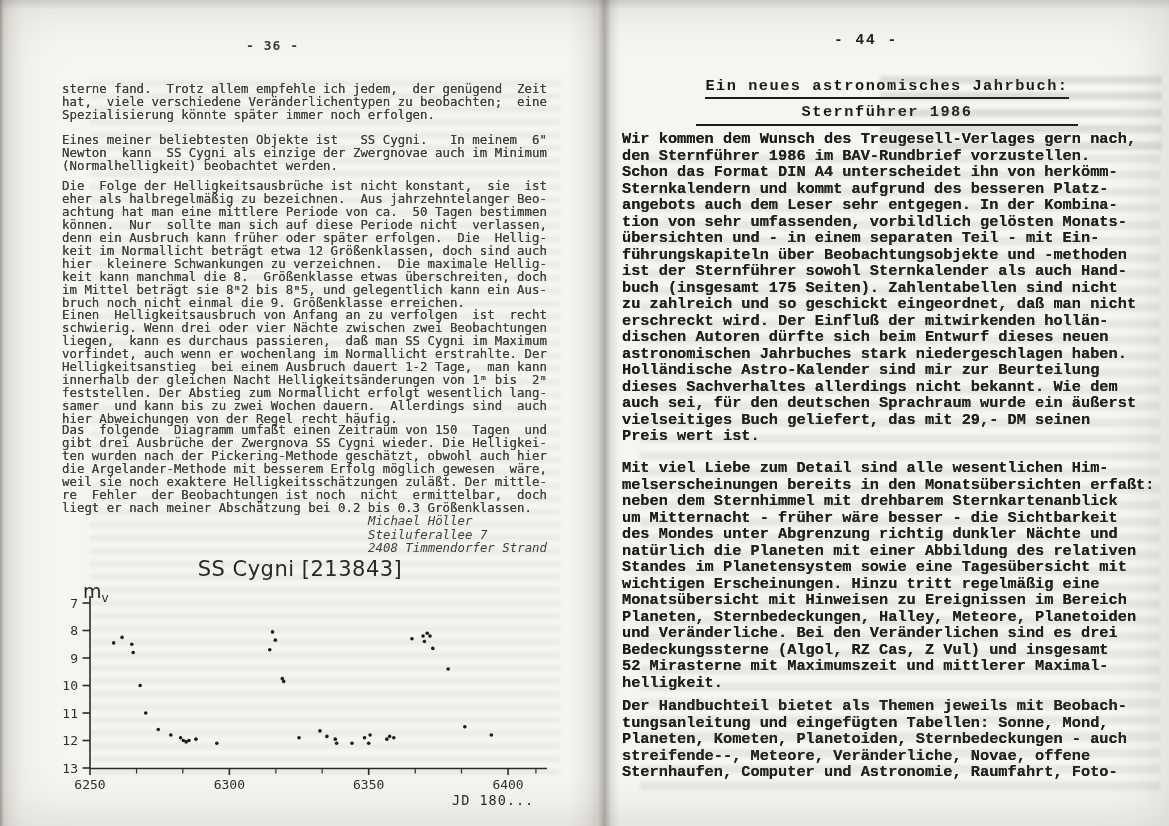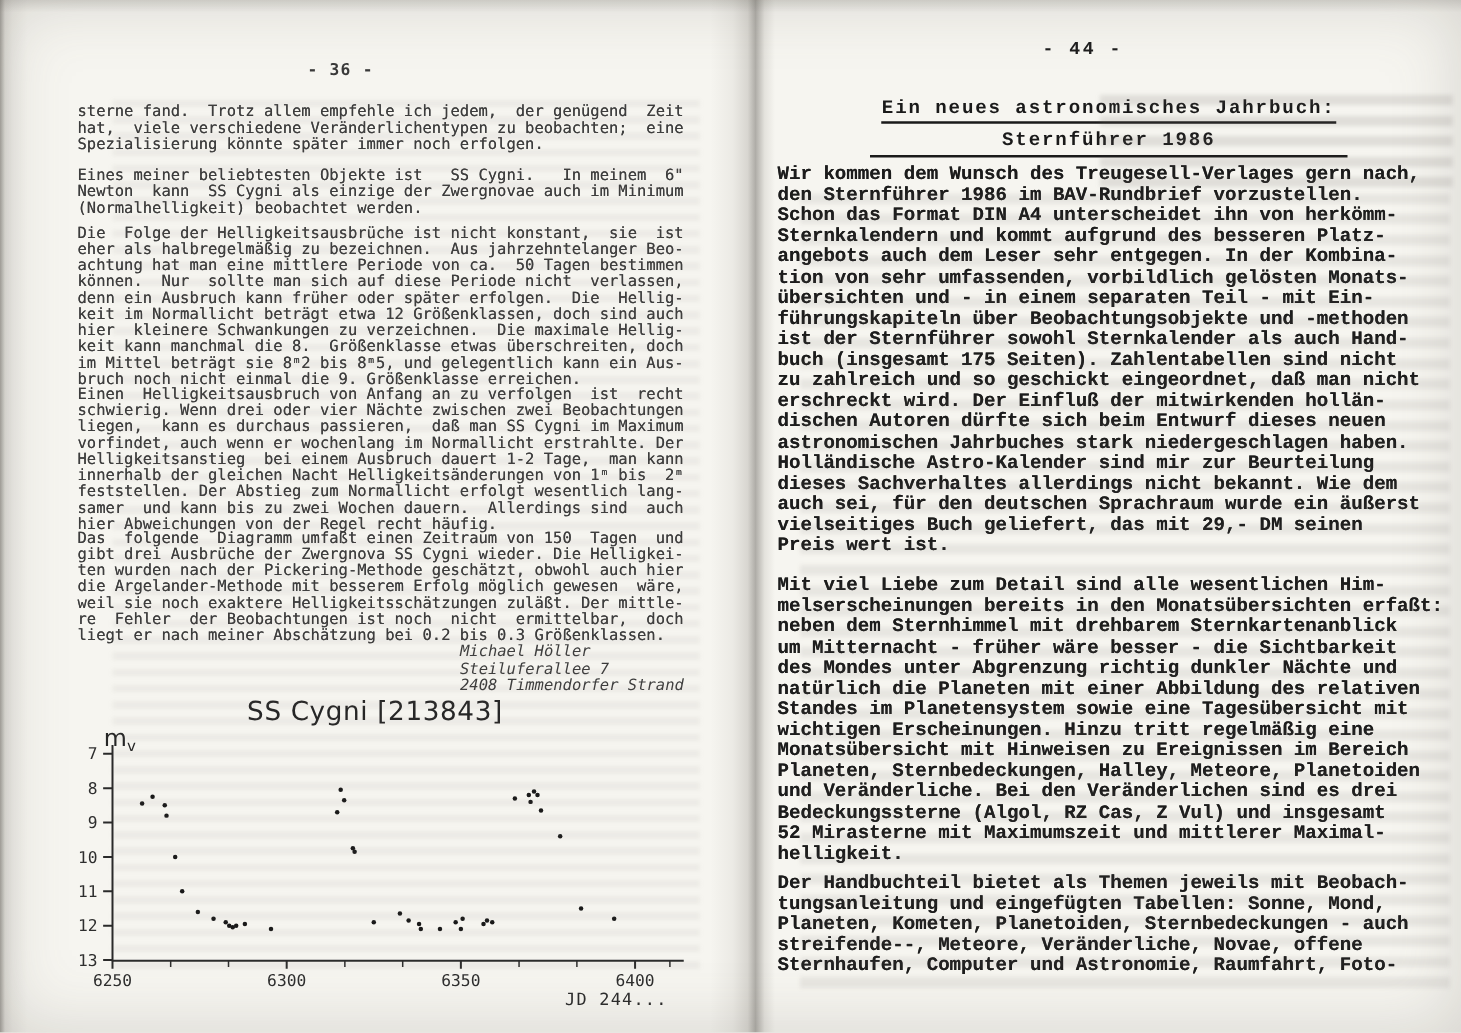--- a/index.html
+++ b/index.html
@@ -14,21 +14,21 @@
   .gutter{position:absolute;left:568px;top:0;width:52px;height:100%;
     background:linear-gradient(90deg,rgba(0,0,0,0) 0%,rgba(96,90,82,0.07) 35%,rgba(96,90,82,0.20) 58%,rgba(60,56,50,0.38) 70%,rgba(96,90,82,0.12) 84%,rgba(0,0,0,0) 100%);}
   .bleed{position:absolute;filter:blur(1.6px);pointer-events:none;}
   .bleed.rt{background:repeating-linear-gradient(180deg,rgba(110,104,98,0.16) 0 8px,rgba(0,0,0,0) 8px 16.5px);}
   .bleed.rb{background:repeating-linear-gradient(180deg,rgba(110,104,98,0.10) 0 8px,rgba(0,0,0,0) 8px 16.5px);}
   .bleed.lf{background:repeating-linear-gradient(180deg,rgba(110,104,98,0.07) 0 6px,rgba(0,0,0,0) 6px 13px);}
   
   .lp-text{position:absolute;font-family:"DejaVu Sans Mono",monospace;font-size:12.4px;
     line-height:13px;color:#3d3d3d;white-space:pre;text-shadow:0 0 0.5px rgba(60,60,60,0.85);}
   .lp-num{position:absolute;left:246px;top:38px;font-family:"DejaVu Sans Mono",monospace;
-    font-size:13px;font-weight:bold;color:#3a3a3a;letter-spacing:1px;margin-top:11px;}
+    font-size:13px;font-weight:bold;color:#3a3a3a;letter-spacing:1px;}
   .lp-sig{position:absolute;left:368px;top:514px;font-family:"DejaVu Sans Mono",monospace;
     font-style:italic;font-size:12.4px;line-height:13.5px;color:#3d3d3d;white-space:pre;}
   
   .chart-title{position:absolute;left:150px;top:557px;width:300px;text-align:center;
     font-family:"DejaVu Sans",sans-serif;font-size:21px;color:#262626;letter-spacing:0.5px;}
   .chart-ylab{position:absolute;left:83px;top:580px;font-family:"DejaVu Sans",sans-serif;
     font-size:19px;color:#262626;}
   .chart-ylab .sub{font-size:12px;vertical-align:-4px;}
   .chart-xlab{position:absolute;left:452px;top:792px;font-family:"DejaVu Sans Mono",monospace;
     font-size:13.5px;color:#2c2c2c;letter-spacing:1px;}
@@ -155,21 +155,21 @@
         <circle cx="356.8985" cy="82.75000000000003" r="1.8" fill="#1a1a1a"></circle>
         <circle cx="368.0465" cy="79.99999999999997" r="1.8" fill="#1a1a1a"></circle>
         <circle cx="369.44" cy="85.5" r="1.8" fill="#1a1a1a"></circle>
         <circle cx="372.227" cy="77.24999999999999" r="1.8" fill="#1a1a1a"></circle>
         <circle cx="375.014" cy="79.99999999999997" r="1.8" fill="#1a1a1a"></circle>
         <circle cx="377.801" cy="92.375" r="1.8" fill="#1a1a1a"></circle>
         <circle cx="393.1295" cy="113.00000000000001" r="1.8" fill="#1a1a1a"></circle>
         <circle cx="409.8515" cy="170.75" r="1.8" fill="#1a1a1a"></circle>
         <circle cx="436.328" cy="179.00000000000003" r="1.8" fill="#1a1a1a"></circle>
       </svg>
-    <div class="chart-xlab">JD 244...</div>
+    <div class="chart-xlab">JD 180...</div>
   </div>
 
   <div>
     <div class="rp-num">- 44 -</div>
     <div class="rp-heading">
       <span class="h1s">Ein neues astronomisches Jahrbuch:</span>
       <div class="h2b">Sternführer 1986</div>
     </div>
     <div class="rp-text" style="left:622px;top:131px">Wir kommen dem Wunsch des Treugesell-Verlages gern nach,
 den Sternführer 1986 im BAV-Rundbrief vorzustellen.

